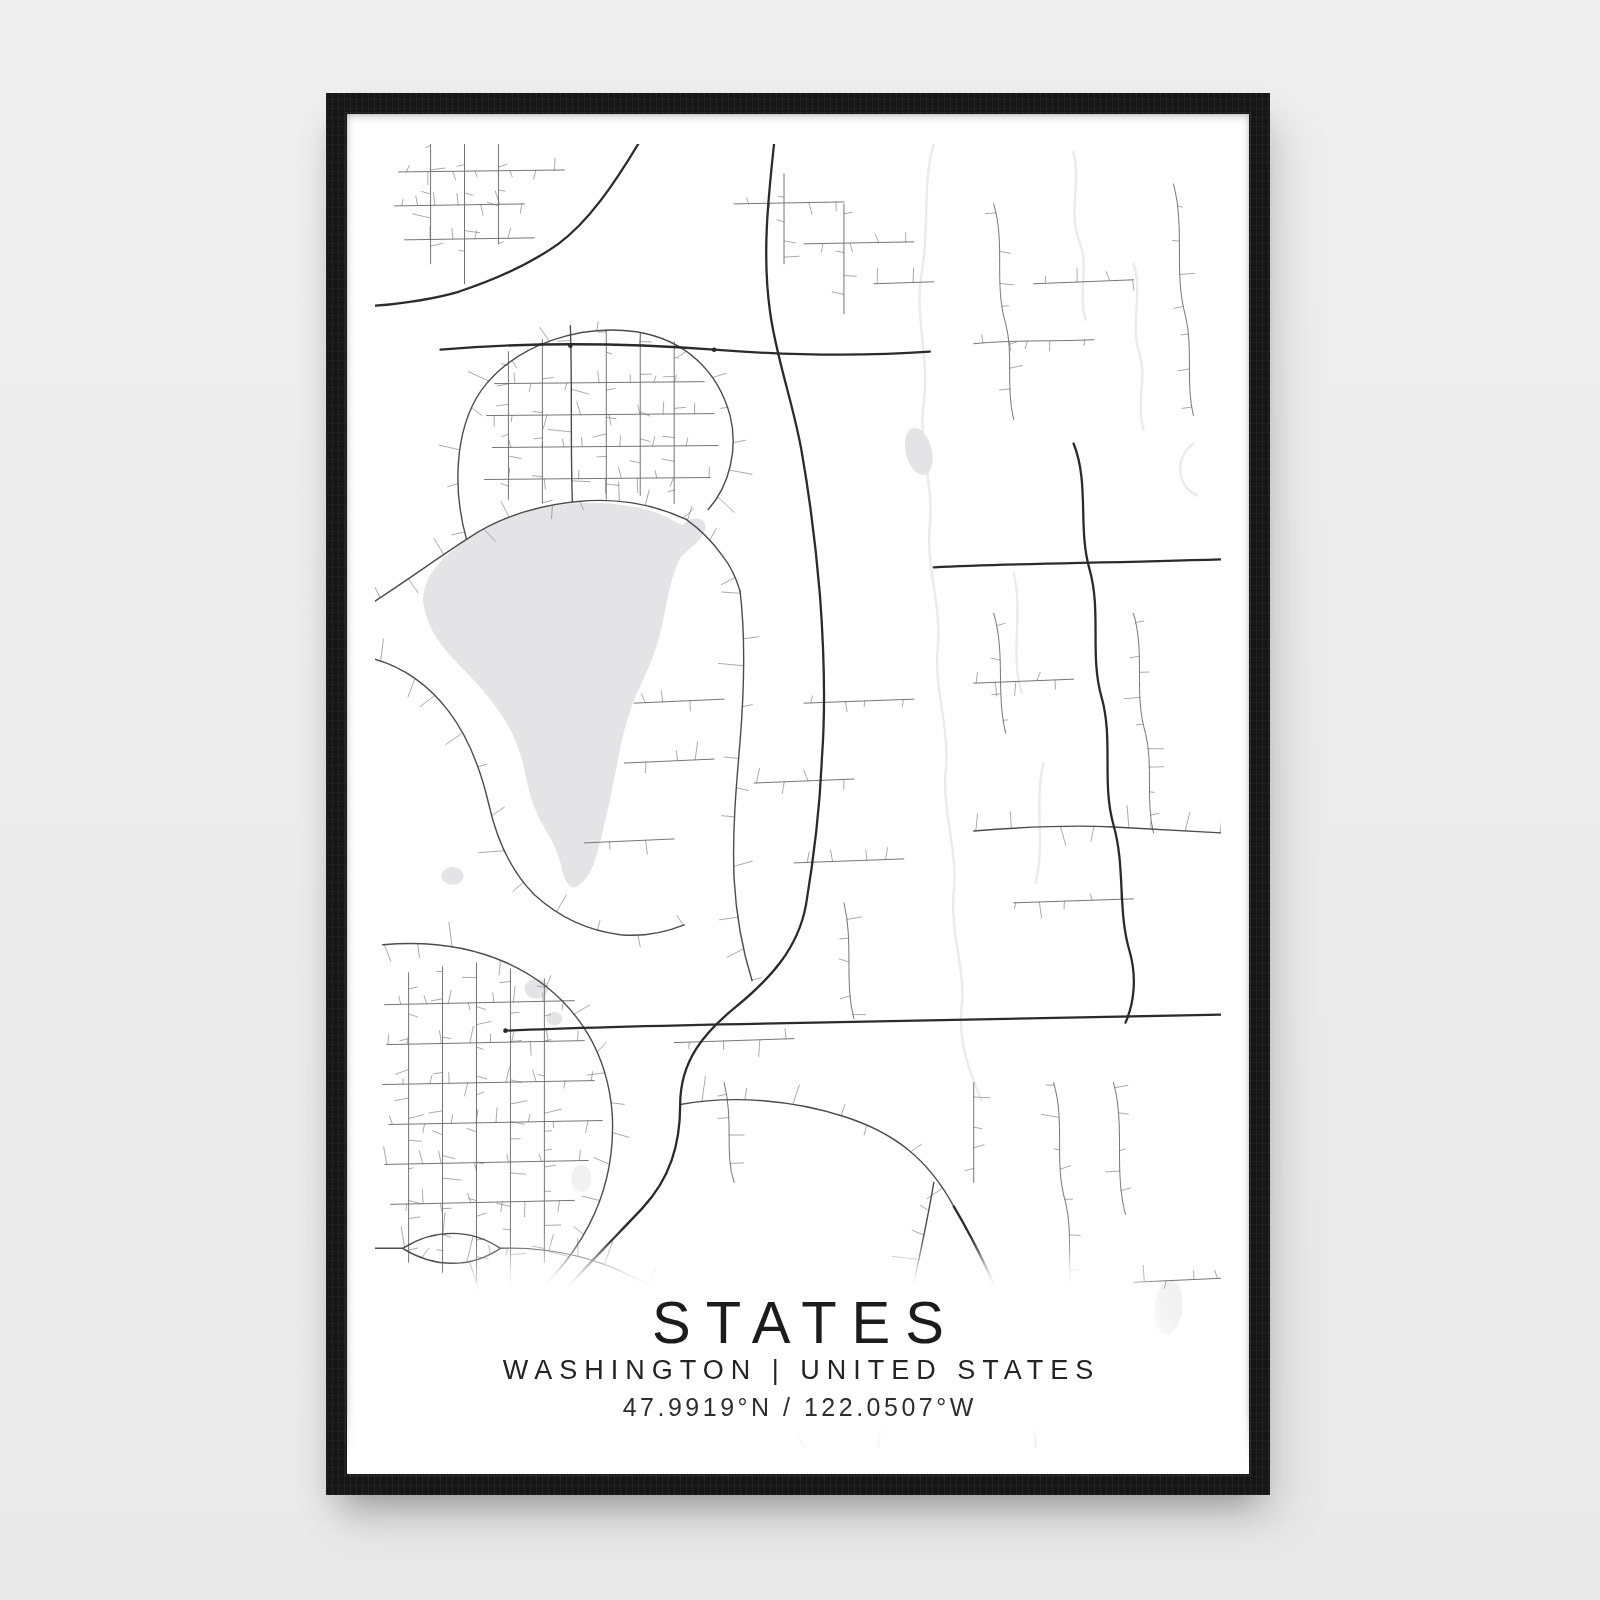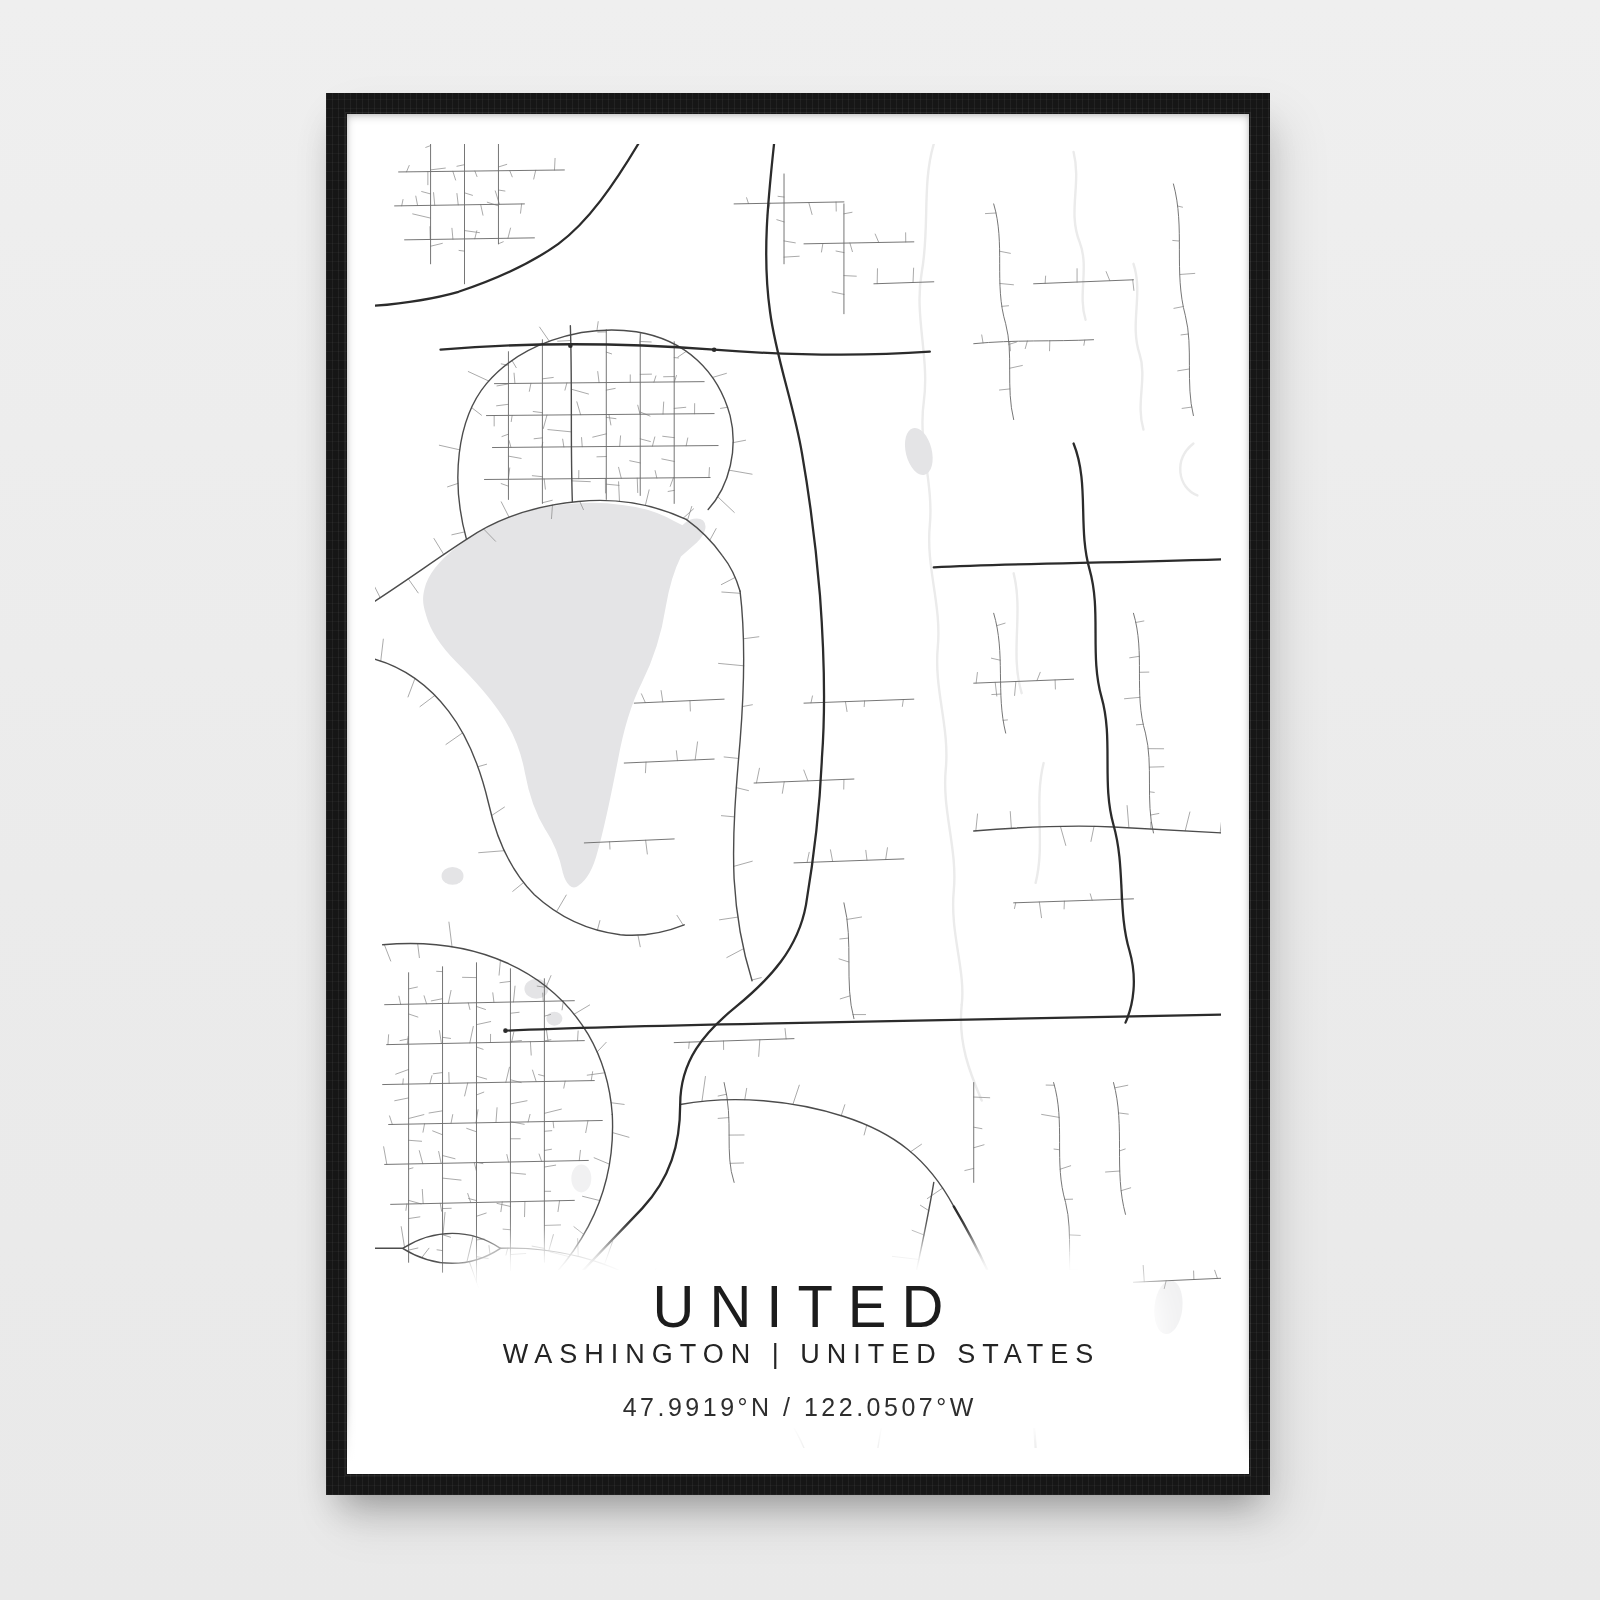--- a/index.html
+++ b/index.html
@@ -39,21 +39,21 @@
   .city-title{
     font-size:58px;letter-spacing:15px;text-indent:15px;
     color:#1c1c1c;font-weight:400;line-height:1.08;
     transform:scaleY(1.02);
   }
   .region-subtitle{
     font-size:27px;letter-spacing:7px;text-indent:7px;
     color:#242424;font-weight:400;
   }
   .coordinates{
-    margin-top:23px;font-size:25px;letter-spacing:3.5px;text-indent:3.5px;
+    margin-top:7px;font-size:25px;letter-spacing:3.5px;text-indent:3.5px;
     color:#2e2e2e;font-weight:400;
   }
 </style>
 </head>
 <body>
 
 <div class="frame">
   <div class="paper">
 
     <div class="map-wrap">
@@ -148,19 +148,19 @@
           <path d="M580,1064 C606,1108 628,1156 644,1204 C654,1234 660,1266 662,1306" fill="none" stroke="#2b2b2b" stroke-width="2.3" stroke-linecap="round"></path>
           <circle cx="340" cy="206" r="2.3" fill="#2b2b2b"></circle>
           <circle cx="196" cy="202" r="2.3" fill="#2b2b2b"></circle>
           <circle cx="131" cy="888" r="2.3" fill="#2b2b2b"></circle>
         </svg>
     </div>
 
     <div class="bottom-fade"></div>
 
     <div class="title-block">
-      <div class="city-title">UNITED</div>
+      <div class="city-title">STATES</div>
       <div class="region-subtitle">WASHINGTON | UNITED STATES</div>
       <div class="coordinates">47.9919°N / 122.0507°W</div>
     </div>
 
   </div>
 </div>
 
 </body></html>

